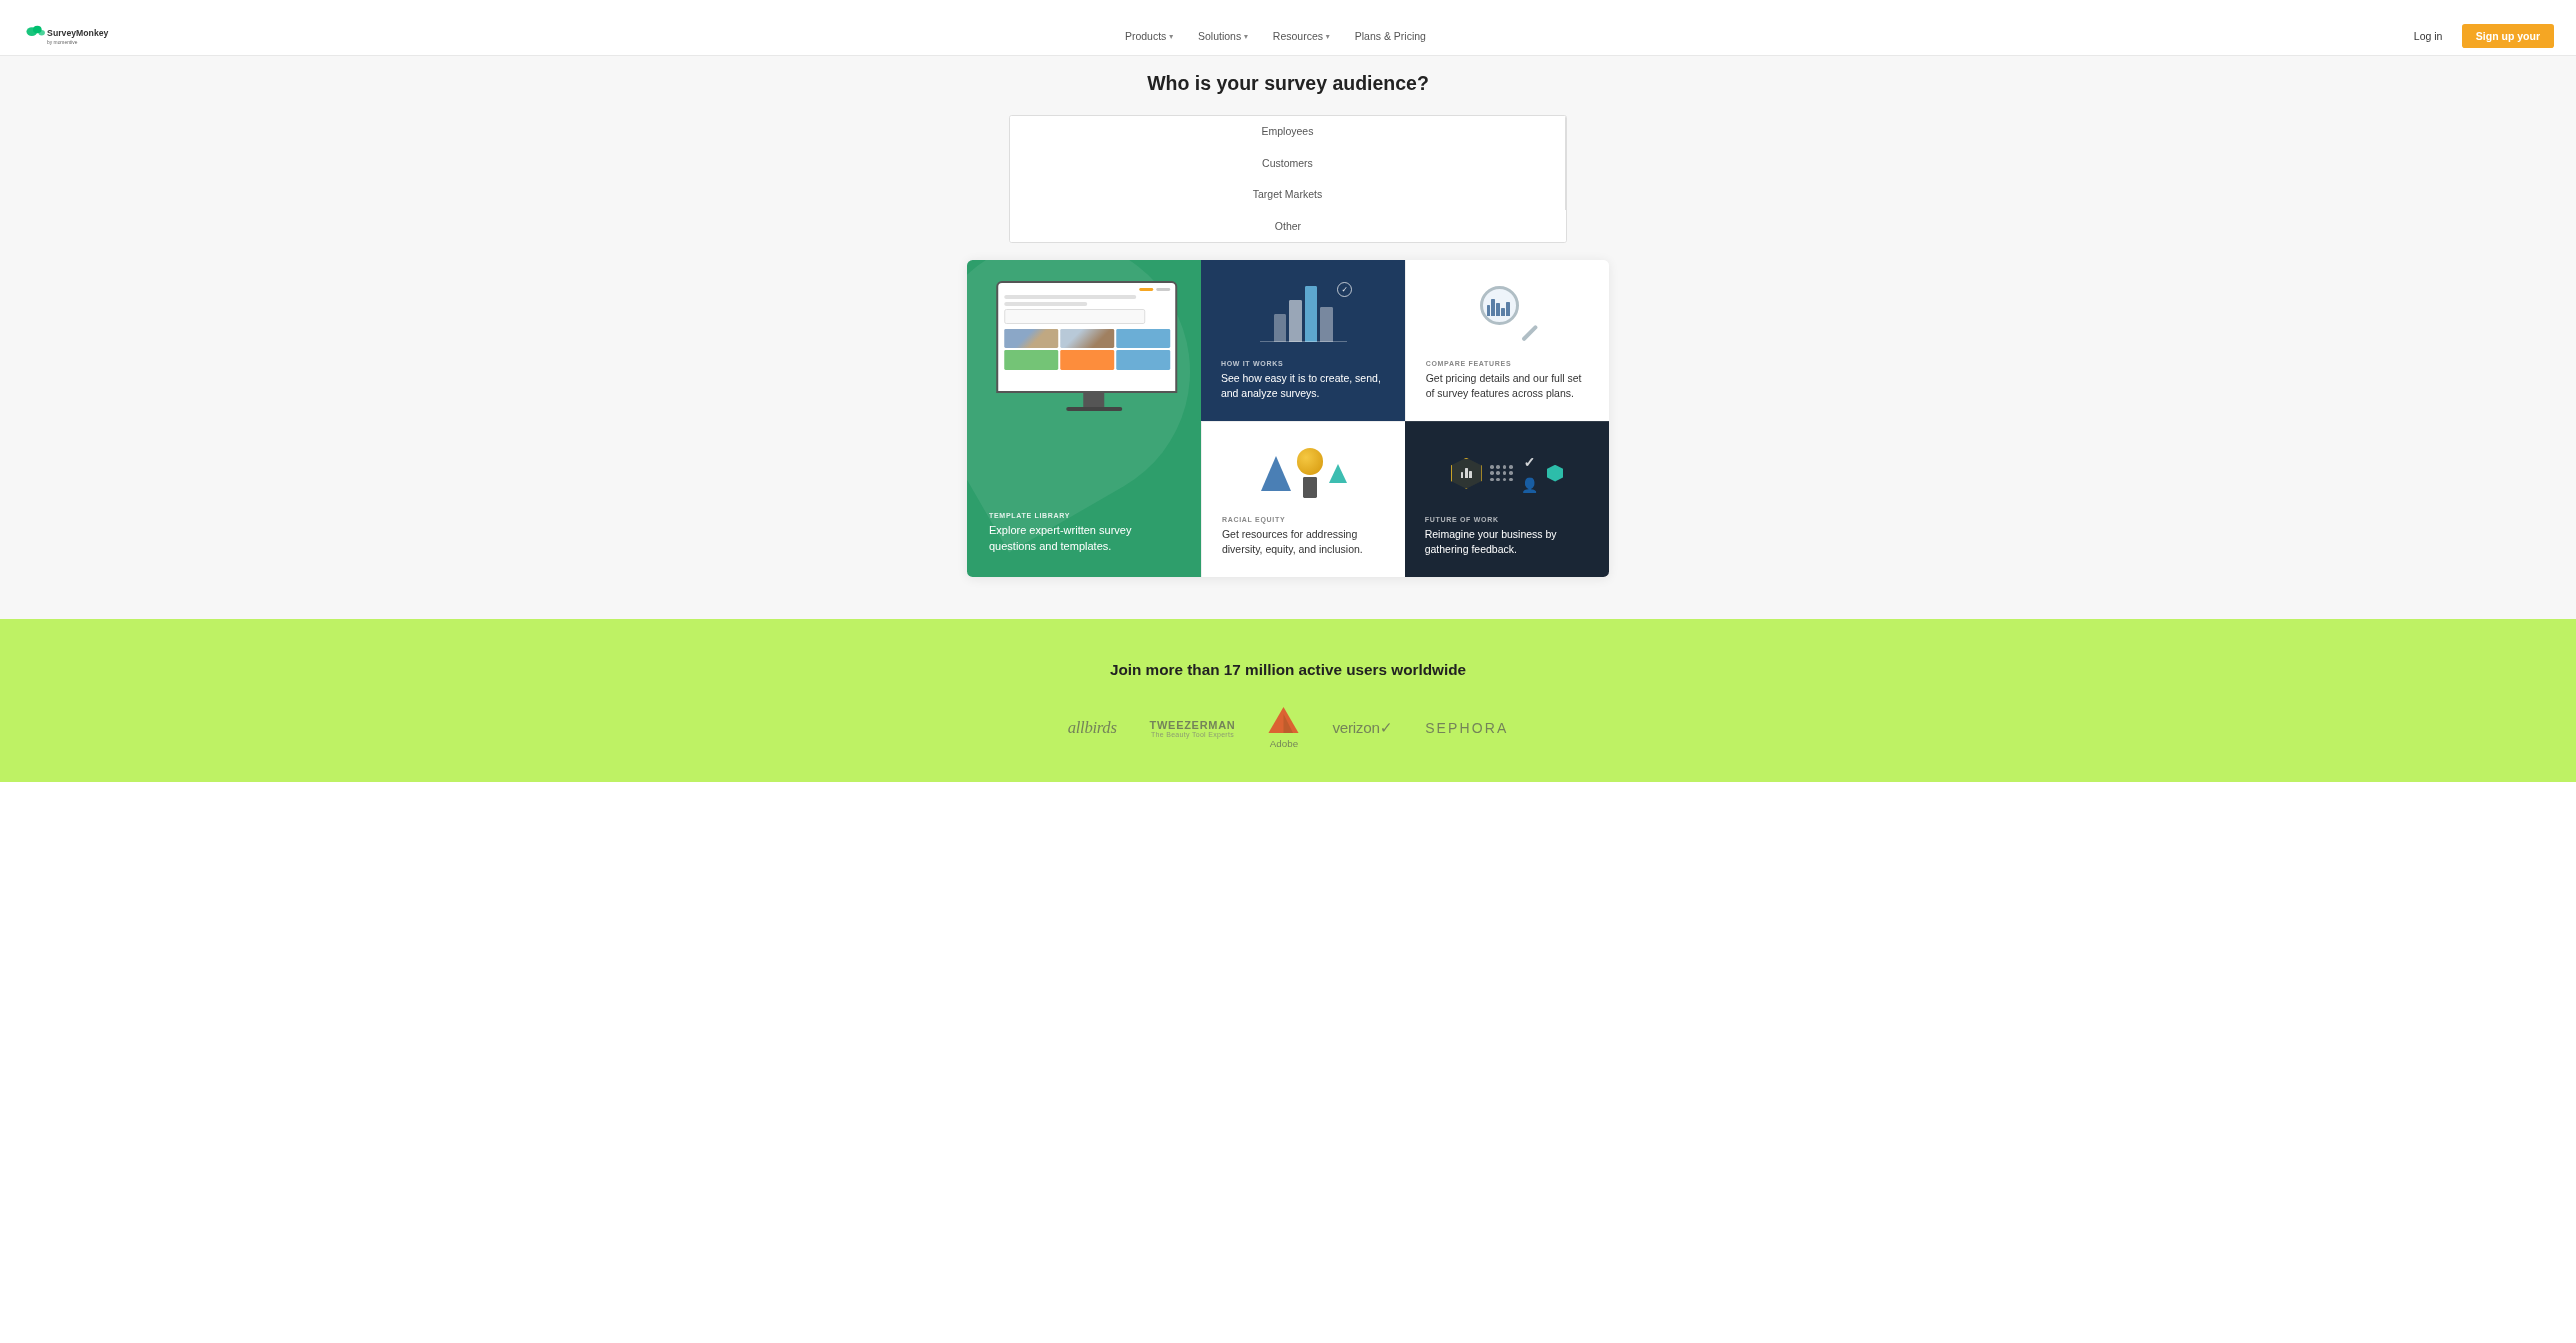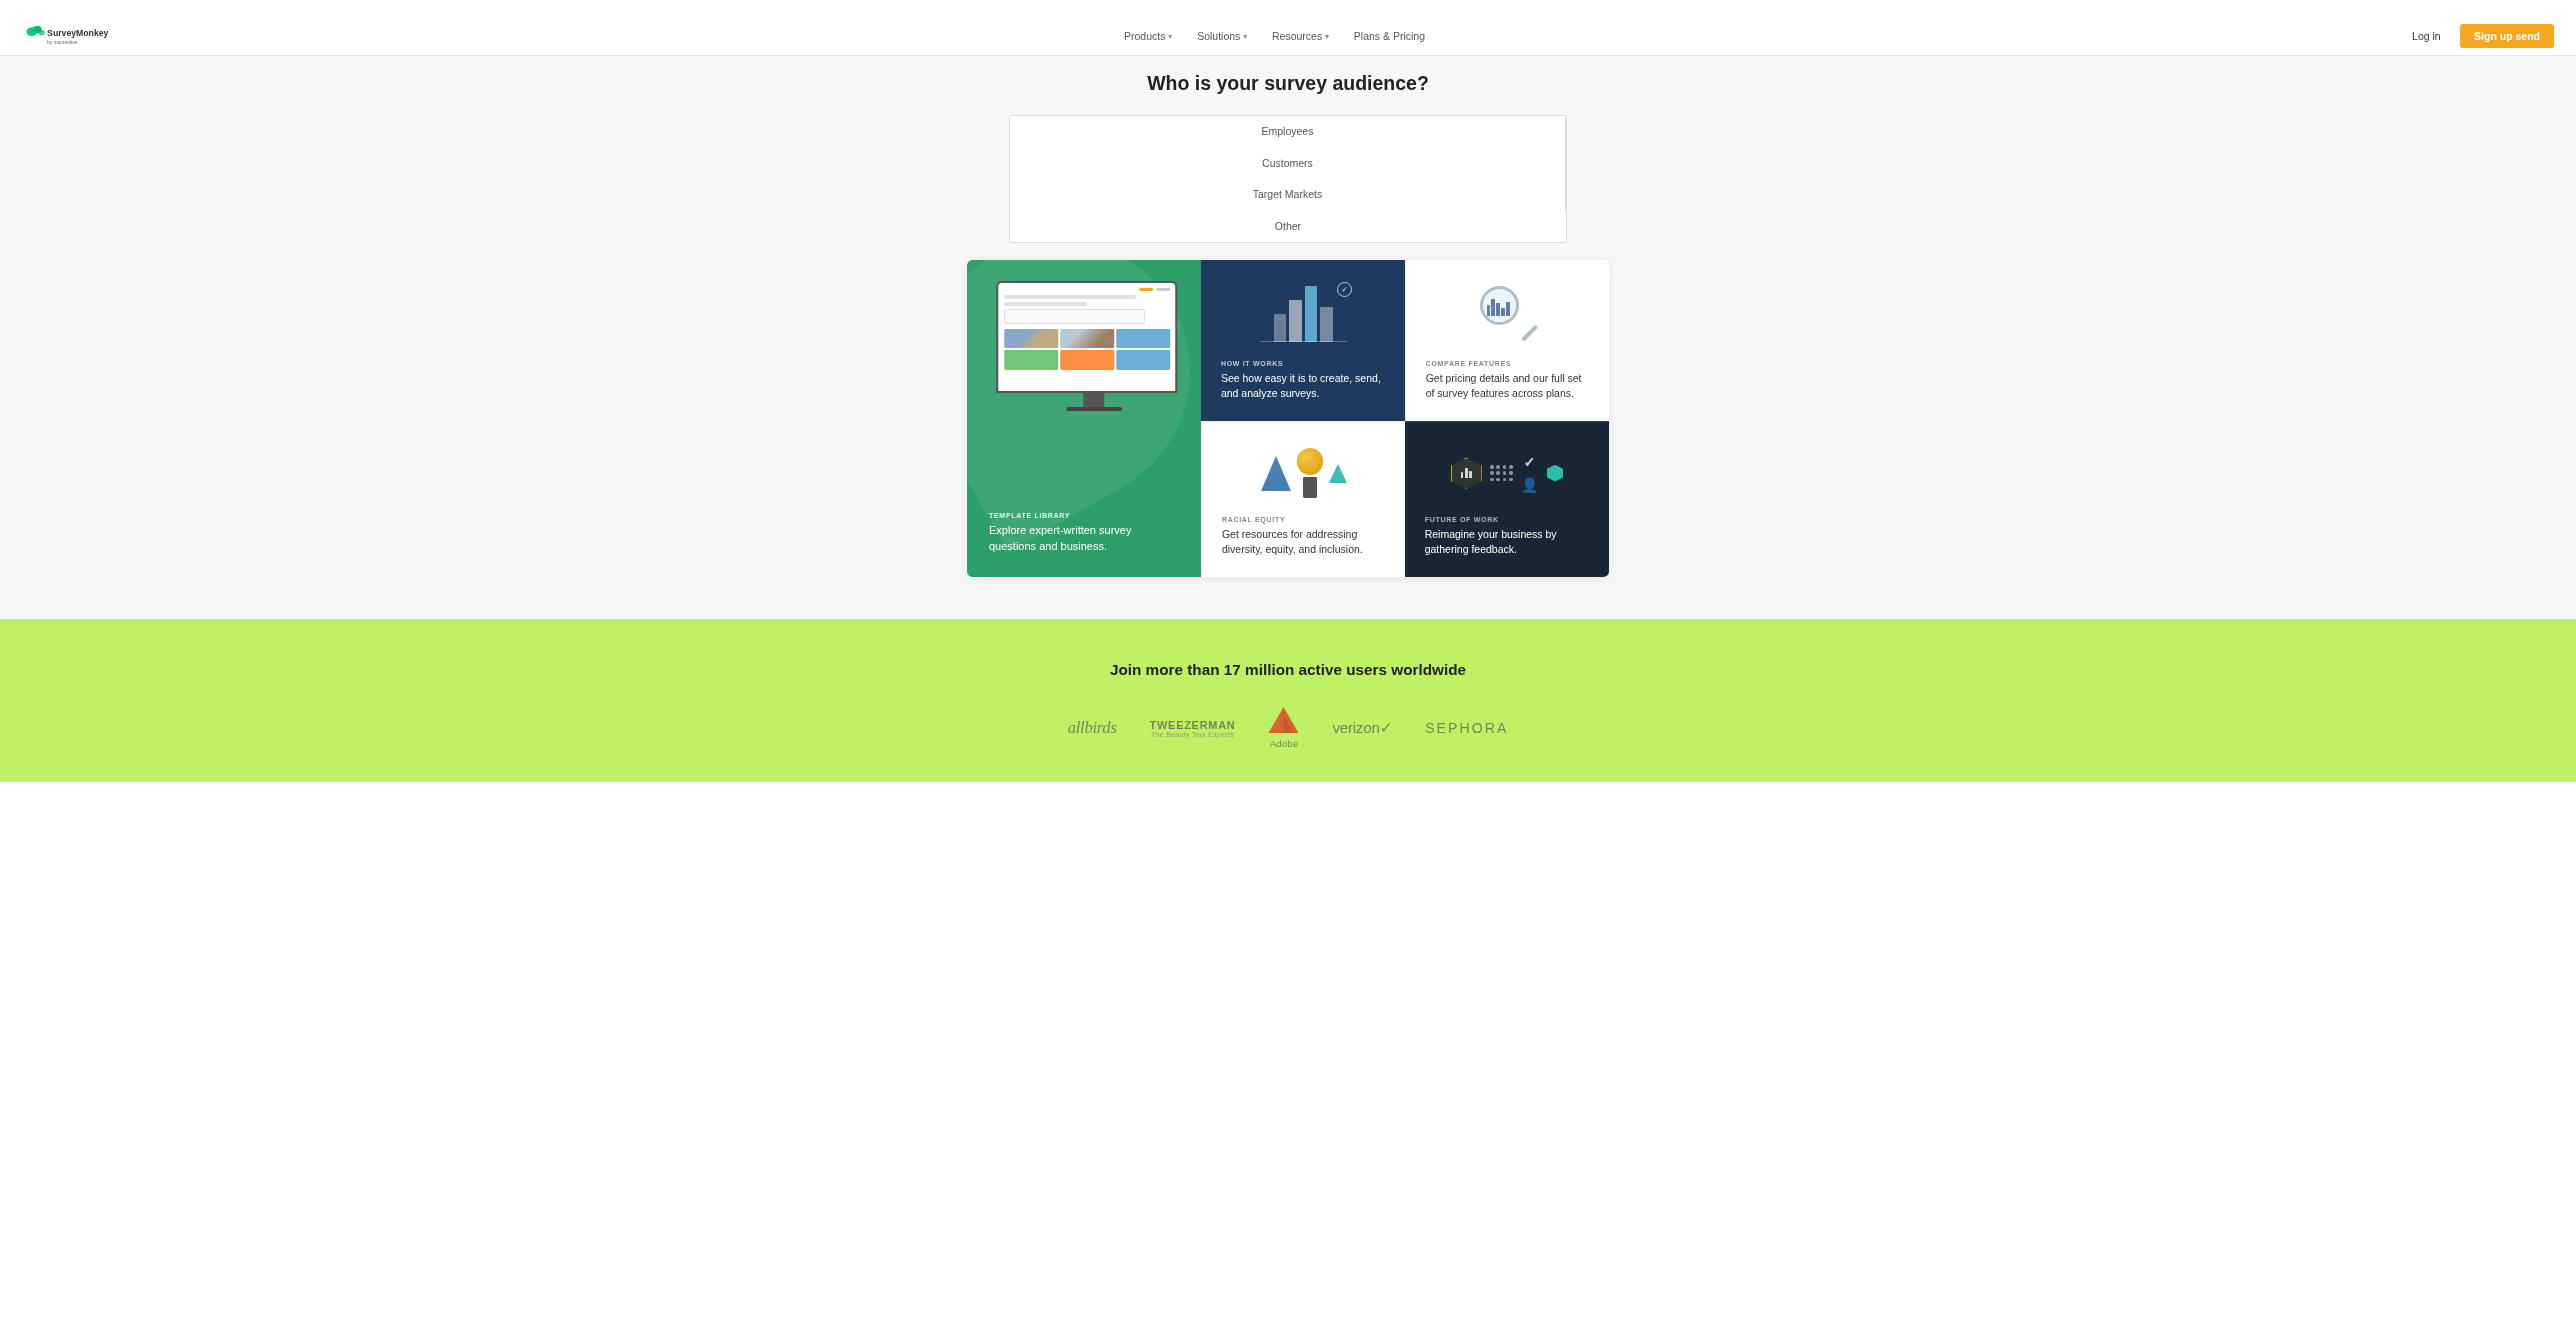--- a/index.html
+++ b/index.html
@@ -523,21 +523,21 @@
       <span>Resources</span>
       <span class="nav-chevron">▾</span>
     </div>
     <div class="nav-item">
       <span>Plans &amp; Pricing</span>
     </div>
   </div>
 
   <div class="navbar-actions">
     <button class="btn-login">Log in</button>
-    <button class="btn-signup">Sign up send</button>
+    <button class="btn-signup">Sign up your</button>
   </div>
 </nav>
 
 <main class="main-content">
   <h2 class="section-title">Who is your survey audience?</h2>
 
   <div class="audience-tabs">
     <div class="audience-tab">Employees</div>
     <div class="audience-tab">Customers</div>
     <div class="audience-tab">Target Markets</div>
@@ -567,21 +567,21 @@
               <div class="screen-img-box warm"></div>
               <div class="screen-img-box blue"></div>
             </div>
           </div>
           <div class="monitor-stand"></div>
           <div class="monitor-base"></div>
         </div>
       </div>
       <div class="card-template-content">
         <div class="card-category">TEMPLATE LIBRARY</div>
-        <div class="card-desc">Explore expert-written survey questions and business.</div>
+        <div class="card-desc">Explore expert-written survey questions and templates.</div>
       </div>
     </div>
 
     <div class="card-how">
       <div class="card-how-visual">
         <div class="bar-chart-icon" style="position:relative; padding: 0 9.8px;">
           <div class="bar" style="width:12.6px; height:28px; background: rgba(255,255,255,0.35);"></div>
           <div class="bar" style="width:12.6px; height:42px; background: rgba(255,255,255,0.55);"></div>
           <div class="bar" style="width:12.6px; height:56px; background: rgba(100,180,220,0.9);"></div>
           <div class="bar" style="width:12.6px; height:35px; background: rgba(255,255,255,0.4);"></div>

